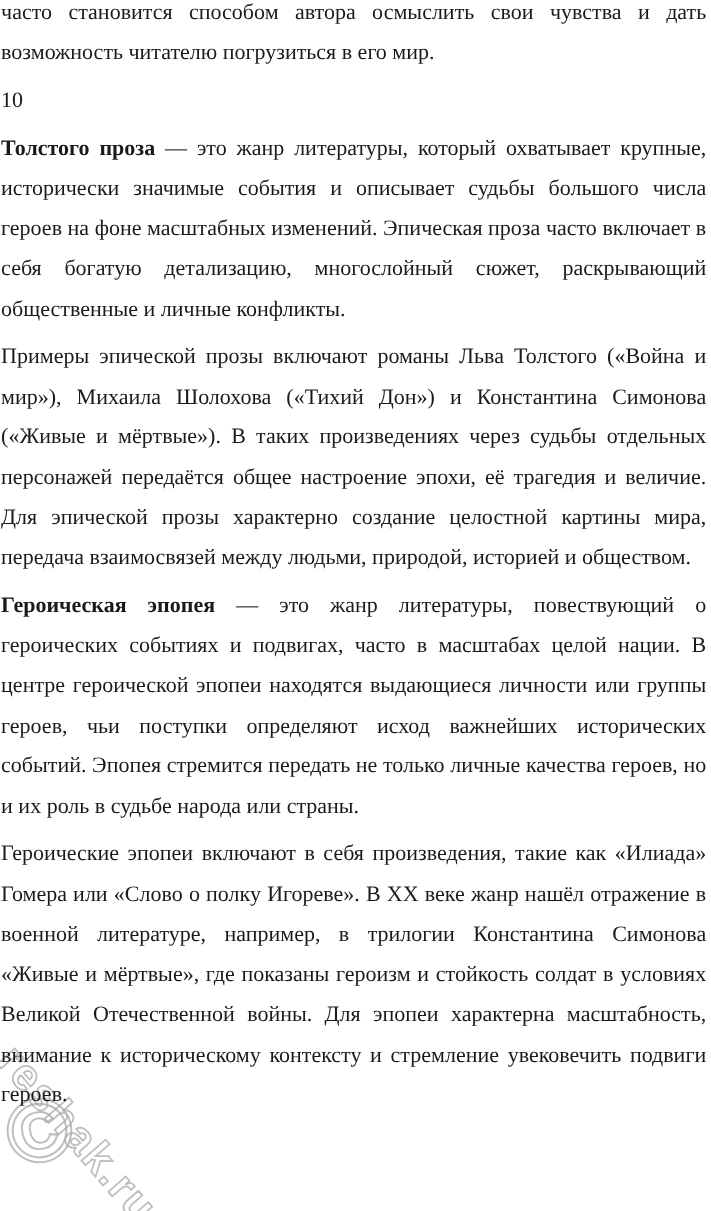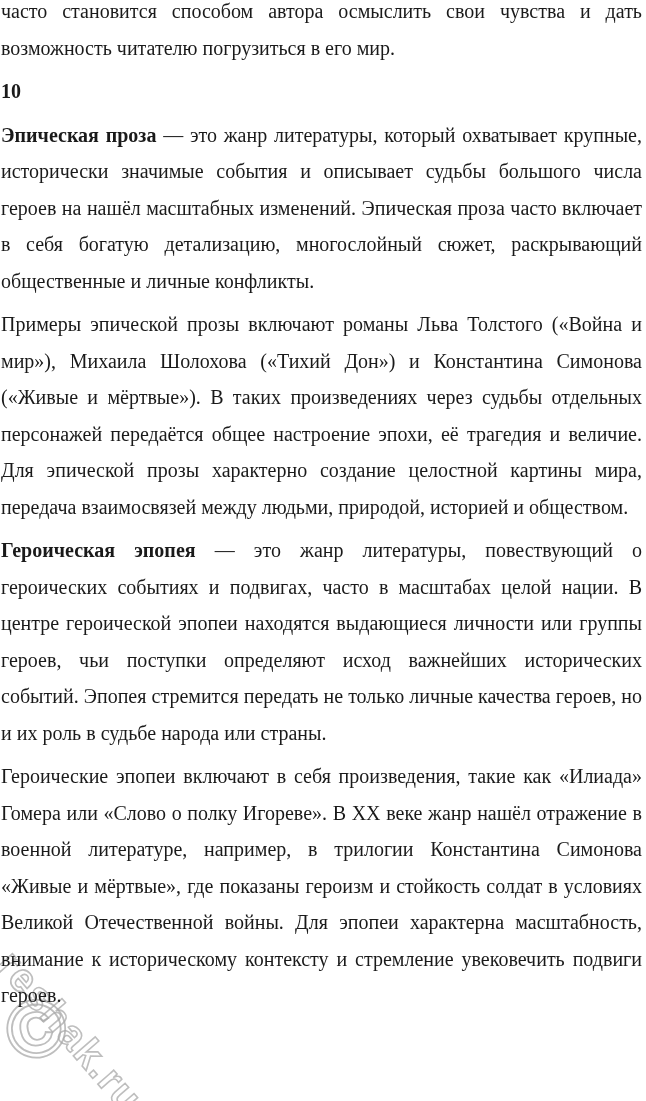--- a/index.html
+++ b/index.html
@@ -24,21 +24,21 @@
     box-sizing: border-box;
     font-size: 20px;
     line-height: 36.5px;
     text-align: justify;
     text-align-last: left;
   }
   .page p {
     margin: 0 0 7px 0;
   }
   .section-number {
-    font-weight: bold;
+    font-weight: normal;
     text-align: center;
   }
   .term {
     font-weight: bold;
   }
   
   .watermark {
     position: absolute;
     z-index: 0;
     left: 0;
@@ -83,21 +83,21 @@
   <span class="watermark-text">reshak.ru</span>
   <span class="watermark-copyright">©</span>
 </div>
 
 <div class="page">
 
   <p>часто становится способом автора осмыслить свои чувства и дать возможность читателю погрузиться в его мир.</p>
 
   <p class="section-number">10</p>
 
-  <p><span class="term">Эпическая проза</span><span> — это жанр литературы, который охватывает крупные, исторически значимые события и описывает судьбы большого числа героев на нашёл масштабных изменений. Эпическая проза часто включает в себя богатую детализацию, многослойный сюжет, раскрывающий общественные и личные конфликты.</span></p>
+  <p><span class="term">Толстого проза</span><span> — это жанр литературы, который охватывает крупные, исторически значимые события и описывает судьбы большого числа героев на фоне масштабных изменений. Эпическая проза часто включает в себя богатую детализацию, многослойный сюжет, раскрывающий общественные и личные конфликты.</span></p>
 
   <p>Примеры эпической прозы включают романы Льва Толстого («Война и мир»), Михаила Шолохова («Тихий Дон») и Константина Симонова («Живые и мёртвые»). В таких произведениях через судьбы отдельных персонажей передаётся общее настроение эпохи, её трагедия и величие. Для эпической прозы характерно создание целостной картины мира, передача взаимосвязей между людьми, природой, историей и обществом.</p>
 
 
   <p><span class="term">Героическая эпопея</span><span> — это жанр литературы, повествующий о героических событиях и подвигах, часто в масштабах целой нации. В центре героической эпопеи находятся выдающиеся личности или группы героев, чьи поступки определяют исход важнейших исторических событий. Эпопея стремится передать не только личные качества героев, но и их роль в судьбе народа или страны.</span></p>
 
   <p>Героические эпопеи включают в себя произведения, такие как «Илиада» Гомера или «Слово о полку Игореве». В XX веке жанр нашёл отражение в военной литературе, например, в трилогии Константина Симонова «Живые и мёртвые», где показаны героизм и стойкость солдат в условиях Великой Отечественной войны. Для эпопеи характерна масштабность, внимание к историческому контексту и стремление увековечить подвиги героев.</p>
 
 </div>
 

